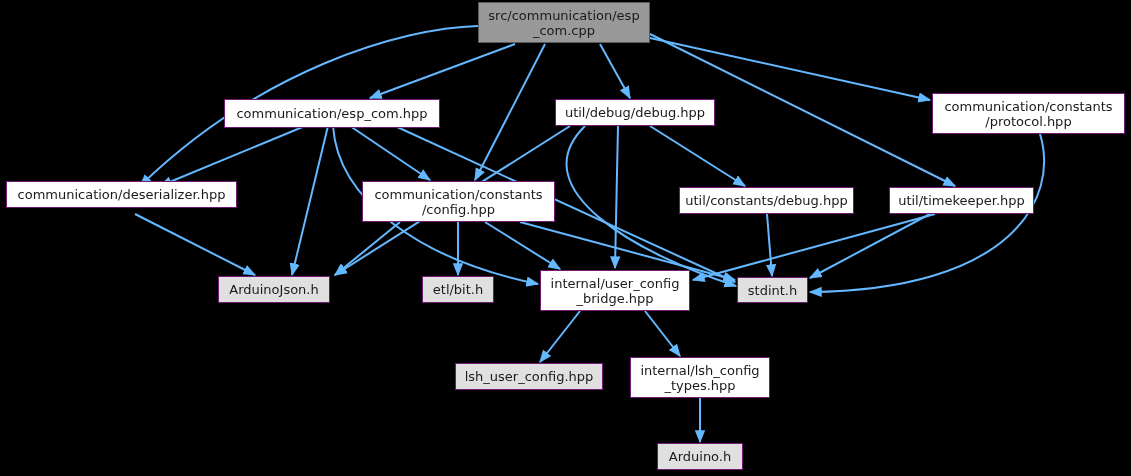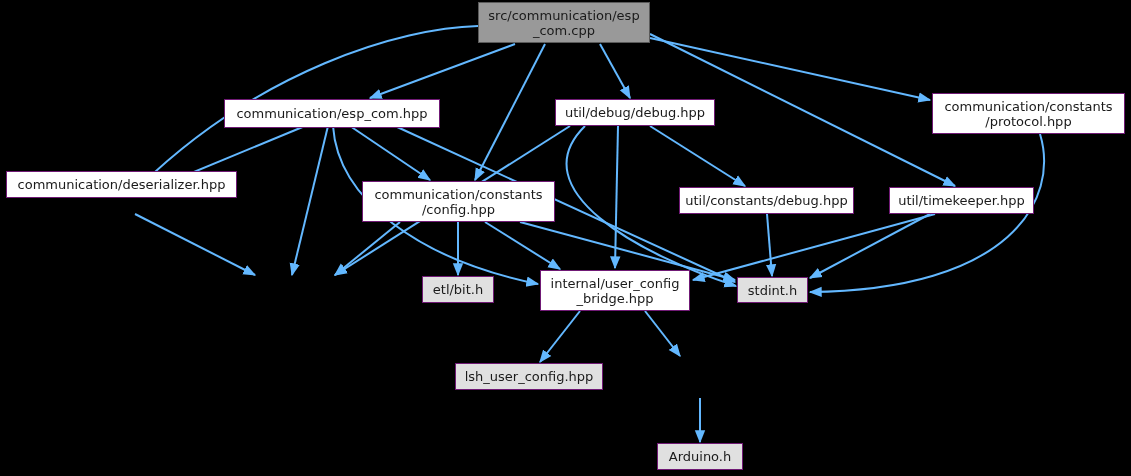--- a/index.html
+++ b/index.html
@@ -50,24 +50,27 @@
       <path d="M580,311 L540,362" fill="none" stroke="#63b8ff" stroke-width="2" marker-end="url(#arrow)"></path>
       <path d="M645,311 L680,356" fill="none" stroke="#63b8ff" stroke-width="2" marker-end="url(#arrow)"></path>
       <path d="M700,398 L700,442" fill="none" stroke="#63b8ff" stroke-width="2" marker-end="url(#arrow)"></path>
     </svg>
 <div class="nodebox fill-root" style="left: 478px; top: 2px; width: 172px; height: 41px;"><span>src/communication/esp
 _com.cpp</span></div>
     <div class="nodebox fill-white" style="left: 224px; top: 99px; width: 216px; height: 29px;"><span>communication/esp_com.hpp</span></div>
     <div class="nodebox fill-white" style="left: 555px; top: 99px; width: 160px; height: 27px;"><span>util/debug/debug.hpp</span></div>
     <div class="nodebox fill-white" style="left: 932px; top: 93px; width: 193px; height: 41px;"><span>communication/constants
 /protocol.hpp</span></div>
-    <div class="nodebox fill-white" style="left: 6px; top: 171px; width: 231px; height: 27px;"><span>communication/deserializer.hpp</span></div>
+    <div class="nodebox fill-white" style="left: 6px; top: 181px; width: 231px; height: 27px;"><span>communication/deserializer.hpp</span></div>
     <div class="nodebox fill-white" style="left: 362px; top: 181px; width: 193px; height: 41px;"><span>communication/constants
 /config.hpp</span></div>
     <div class="nodebox fill-white" style="left: 679px; top: 187px; width: 175px; height: 27px;"><span>util/constants/debug.hpp</span></div>
     <div class="nodebox fill-white" style="left: 889px; top: 187px; width: 145px; height: 27px;"><span>util/timekeeper.hpp</span></div>
+    <div class="nodebox fill-grey" style="left: 218px; top: 276px; width: 112px; height: 27px;"><span>ArduinoJson.h</span></div>
     <div class="nodebox fill-grey" style="left: 422px; top: 276px; width: 72px; height: 27px;"><span>etl/bit.h</span></div>
     <div class="nodebox fill-white" style="left: 540px; top: 270px; width: 150px; height: 41px;"><span>internal/user_config
 _bridge.hpp</span></div>
     <div class="nodebox fill-grey" style="left: 737px; top: 277px; width: 71px; height: 26px;"><span>stdint.h</span></div>
     <div class="nodebox fill-grey" style="left: 455px; top: 363px; width: 148px; height: 27px;"><span>lsh_user_config.hpp</span></div>
+    <div class="nodebox fill-white" style="left: 630px; top: 357px; width: 140px; height: 41px;"><span>internal/lsh_config
+_types.hpp</span></div>
     <div class="nodebox fill-grey" style="left: 657px; top: 443px; width: 86px; height: 27px;"><span>Arduino.h</span></div>
   </div>
 
 </body></html>

